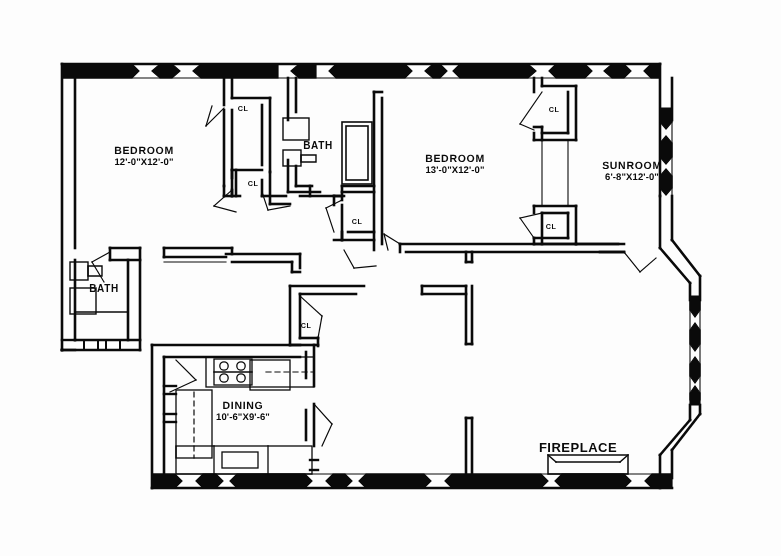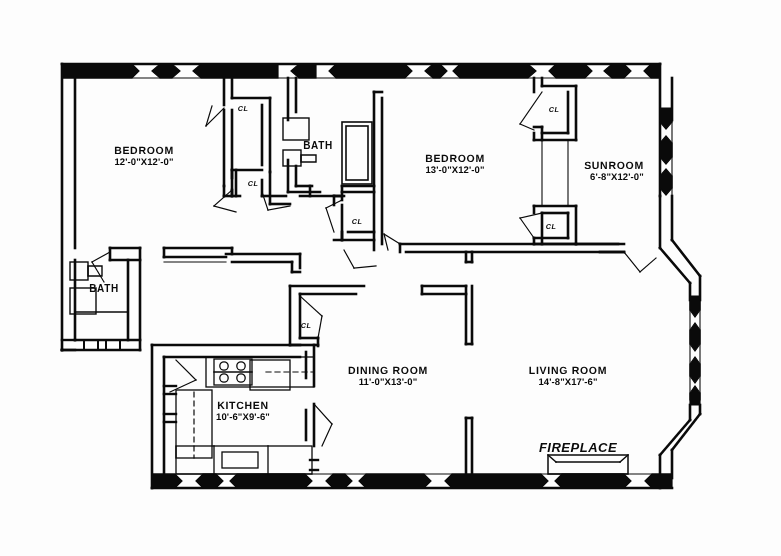--- a/index.html
+++ b/index.html
@@ -57,21 +57,20 @@
     transform: translate(-50%, -50%);
   }
   .tiny-label {
     position: absolute;
     color: #0a0a0a;
     font-weight: bold;
     font-size: 7.2px;
     letter-spacing: 0.5px;
     white-space: nowrap;
     transform: translate(-50%, -50%);
-    font-style: italic;
   }
 </style>
 </head>
 <body>
 
 <div id="plan-root">
 
   <svg id="floorplan-svg" viewBox="0 0 781 556">
     <g fill="none" stroke="#0a0a0a" stroke-linecap="square" stroke-linejoin="miter">
 
@@ -460,37 +459,29 @@
   <div class="room-label" style="left:144px; top:157px;">
     <span class="rl-name">BEDROOM</span>
     <span class="rl-dims">12'-0"X12'-0"</span>
   </div>
 
   <div class="room-label" style="left:455px; top:165px;">
     <span class="rl-name">BEDROOM</span>
     <span class="rl-dims">13'-0"X12'-0"</span>
   </div>
 
-  <div class="room-label" style="left:614px; top:172px;text-align:right;">
+  <div class="room-label" style="left:632px; top:172px;">
     <span class="rl-name">SUNROOM</span>
     <span class="rl-dims">6'-8"X12'-0"</span>
   </div>
 
-  <div class="room-label" style="left:388px; top:377px;">
-    <span class="rl-name">DINING ROOM</span>
-    <span class="rl-dims">11'-0"X13'-0"</span>
-  </div>
-
-  <div class="room-label" style="left:568px; top:377px;">
-    <span class="rl-name">LIVING ROOM</span>
-    <span class="rl-dims">14'-8"X17'-6"</span>
-  </div>
+
 
   <div class="room-label" style="left:243px; top:412px;">
-    <span class="rl-name">KITCHEN</span>
+    <span class="rl-name">DINING</span>
     <span class="rl-dims">10'-6"X9'-6"</span>
   </div>
 
   <div class="small-label" style="left:318px; top:145px;">BATH</div>
   <div class="small-label" style="left:104px; top:288px;">BATH</div>
 
   <div class="tiny-label" style="left:243px; top:108px;">CL</div>
   <div class="tiny-label" style="left:253px; top:183px;">CL</div>
   <div class="tiny-label" style="left:357px; top:221px;">CL</div>
   <div class="tiny-label" style="left:554px; top:109px;">CL</div>

